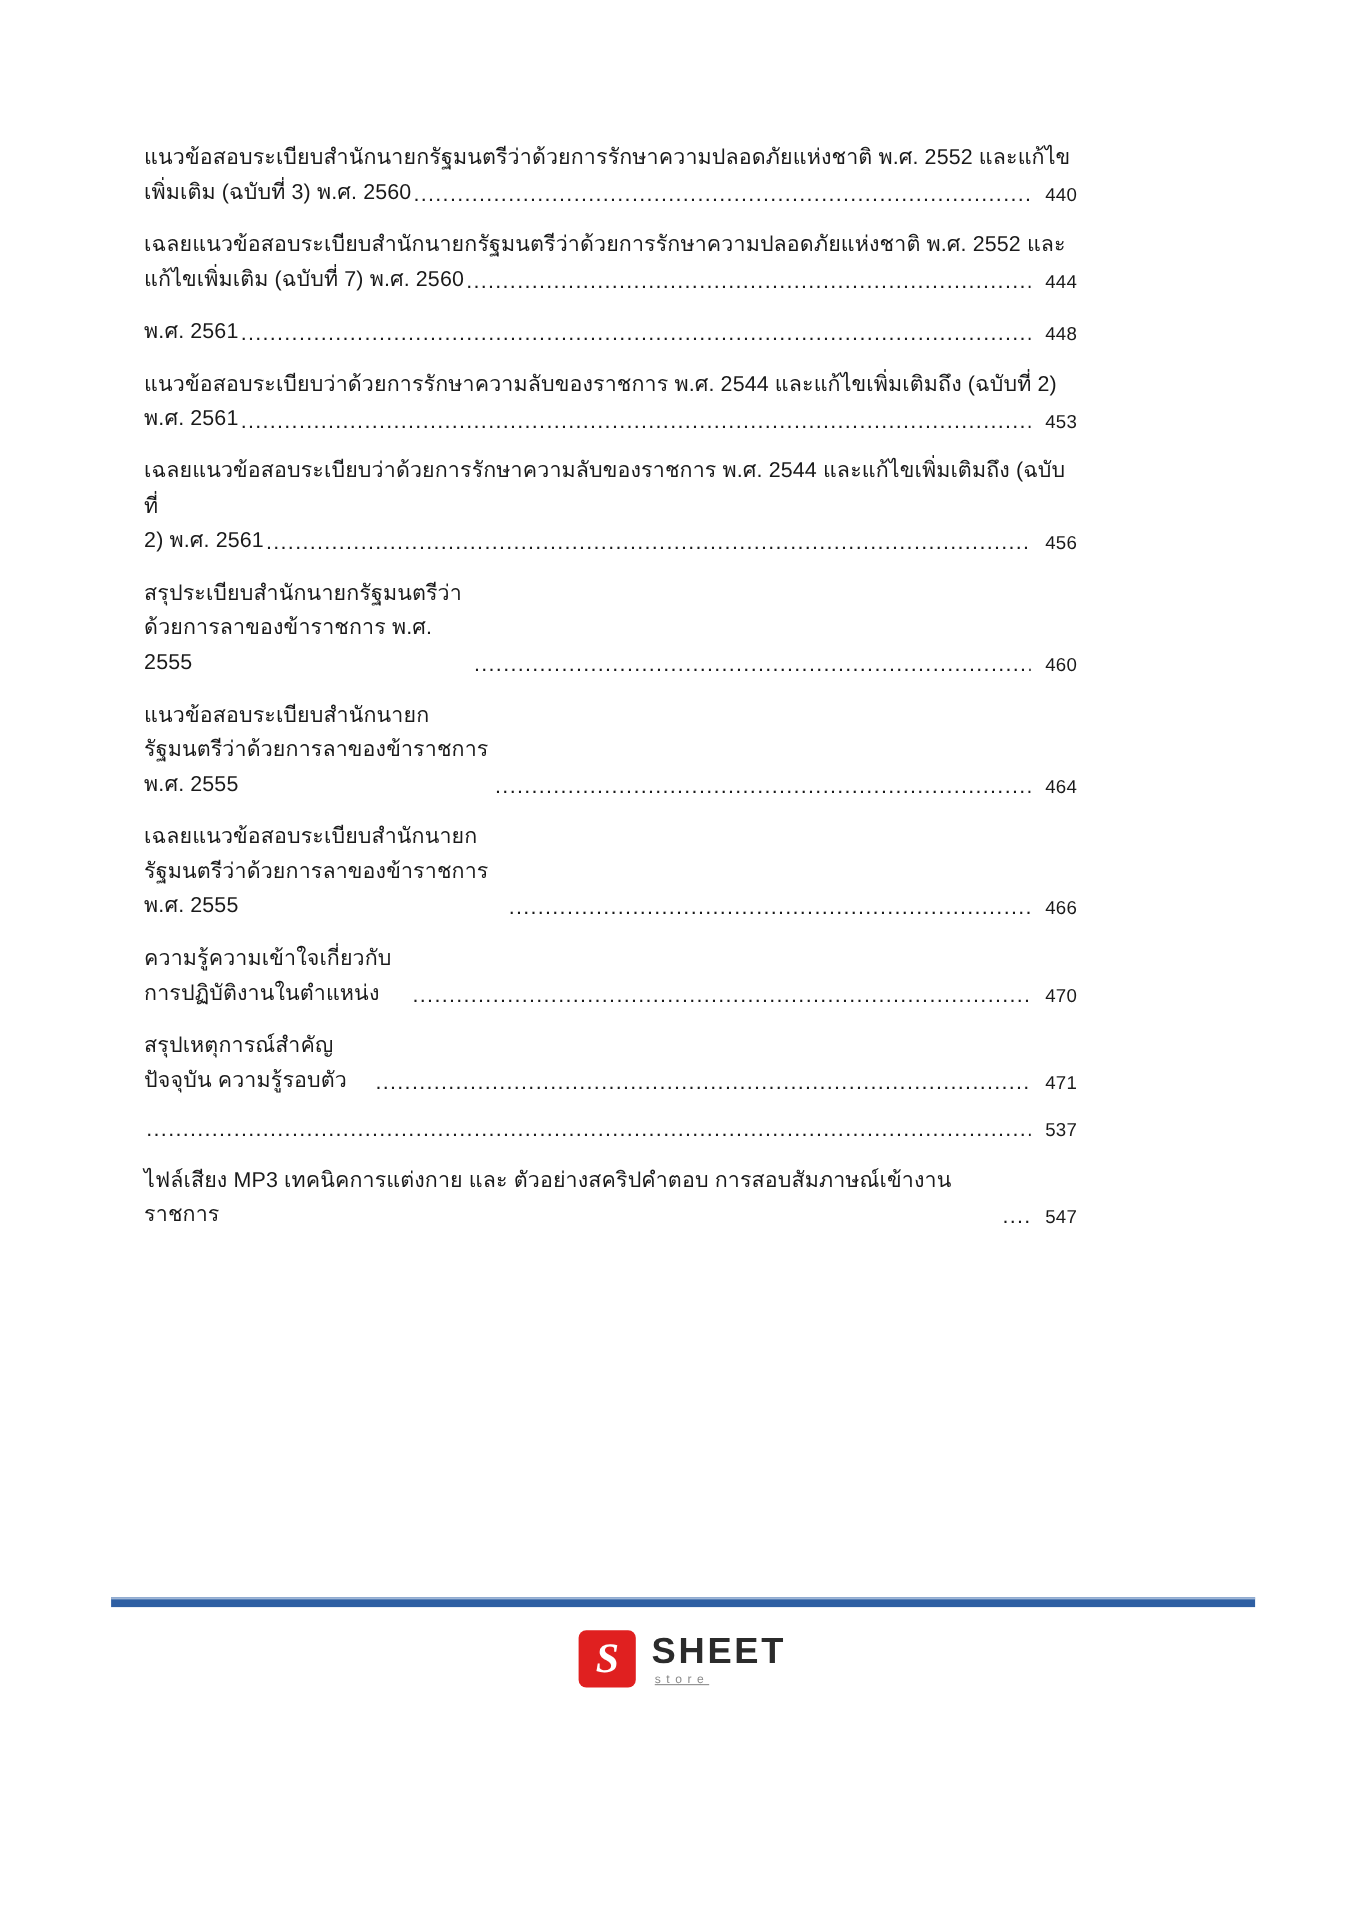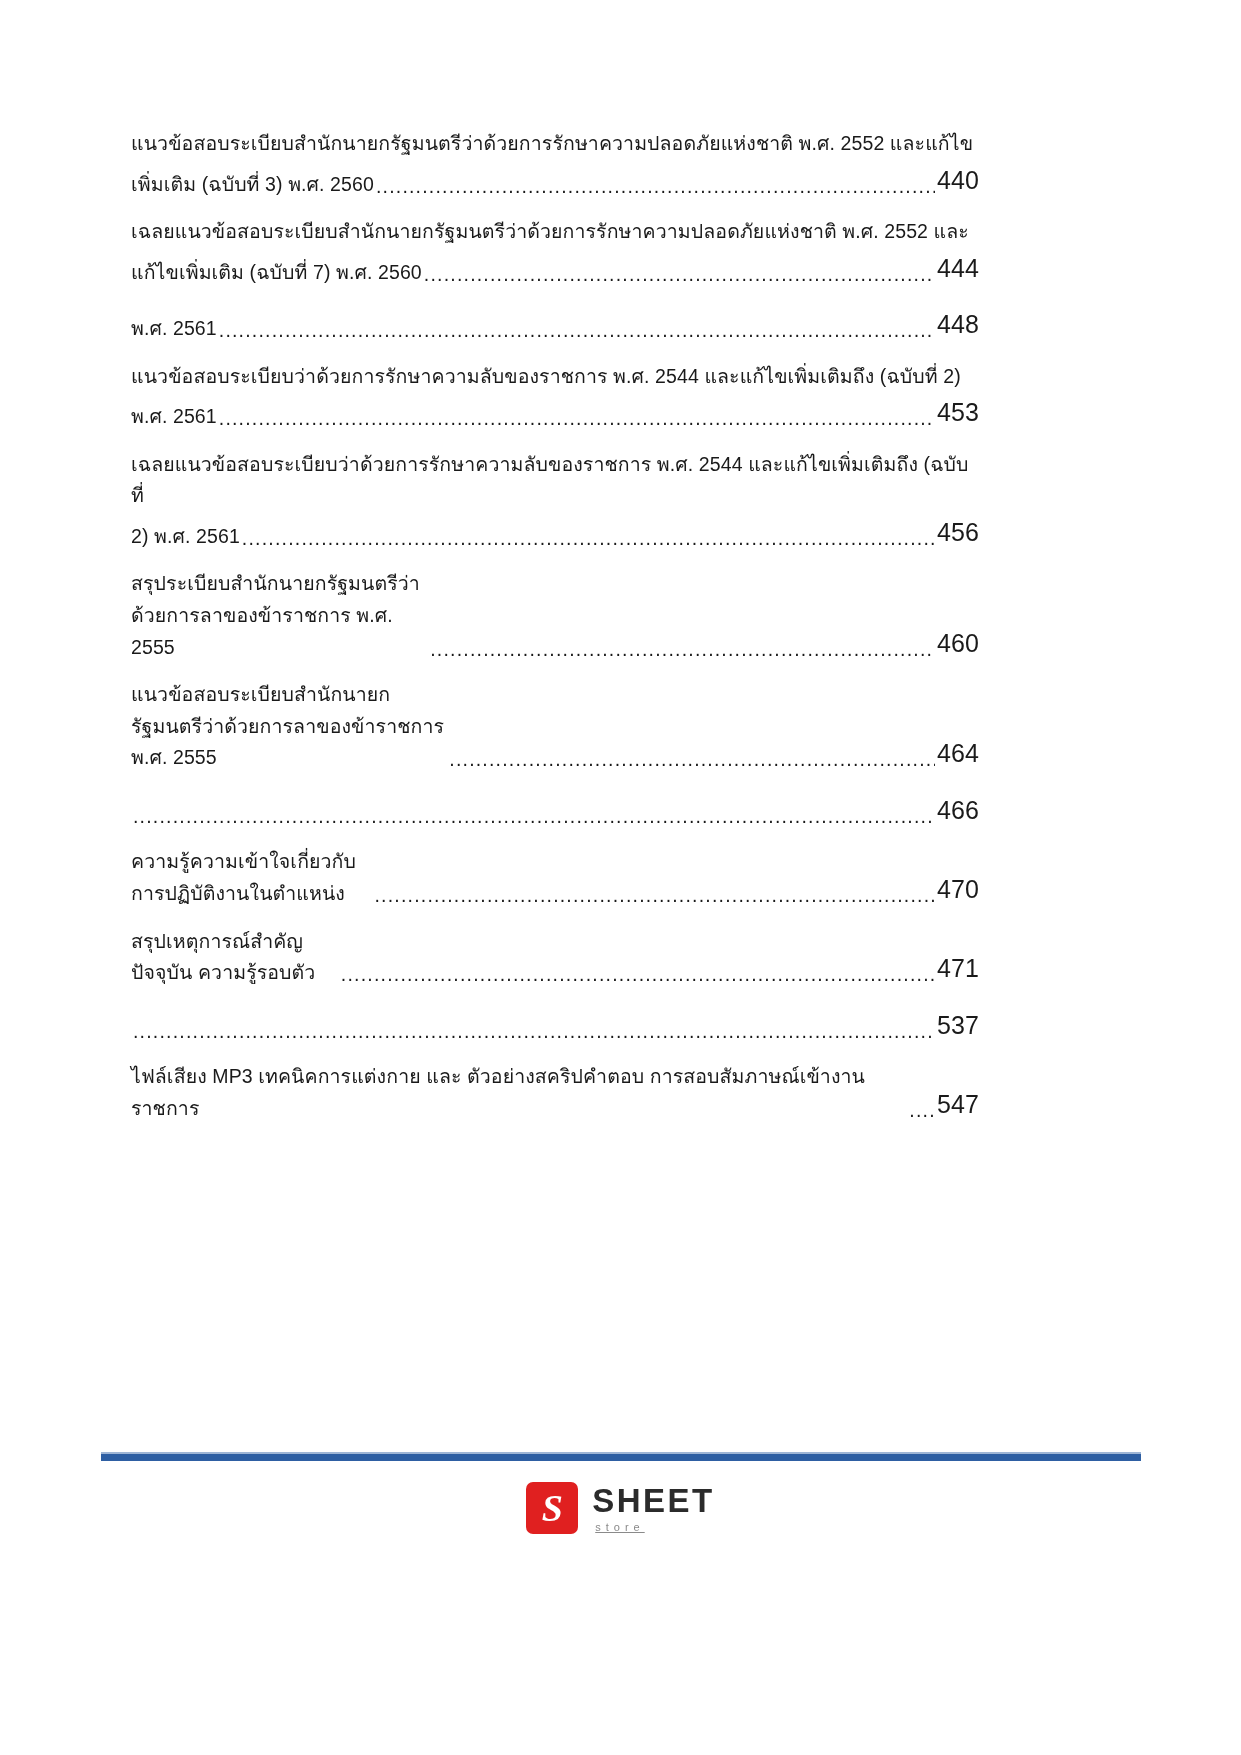--- a/index.html
+++ b/index.html
@@ -50,21 +50,21 @@
     color: #1a1a1a;
     font-size: 19.5px;
     letter-spacing: 1.2px;
     margin: 0 2px 4px 2px;
     line-height: 1;
   }
   .toc-entry .page-num {
     flex: 0 0 auto;
     text-align: right;
     min-width: 40px;
-    font-size: 25px;
+    font-size: 17px;
   }
   
   .toc-entry.multiline {
     display: block;
   }
   .toc-entry.multiline .line1 {
     display: block;
   }
   .toc-entry.multiline .line2 {
     display: flex;
@@ -185,20 +185,21 @@
       <span class="page-num">460</span>
     </div>
 
     <div class="toc-entry">
       <span class="title">แนวข้อสอบระเบียบสำนักนายกรัฐมนตรีว่าด้วยการลาของข้าราชการ พ.ศ. 2555</span>
       <span class="dots">..........................................................................................................................................................</span>
       <span class="page-num">464</span>
     </div>
 
     <div class="toc-entry">
+      <span class="title">เฉลยแนวข้อสอบระเบียบสำนักนายกรัฐมนตรีว่าด้วยการลาของข้าราชการ พ.ศ. 2555</span>
       <span class="dots">..........................................................................................................................................................</span>
       <span class="page-num">466</span>
     </div>
 
     <div class="toc-entry">
       <span class="title">ความรู้ความเข้าใจเกี่ยวกับการปฏิบัติงานในตำแหน่ง</span>
       <span class="dots">..........................................................................................................................................................</span>
       <span class="page-num">470</span>
     </div>
 

